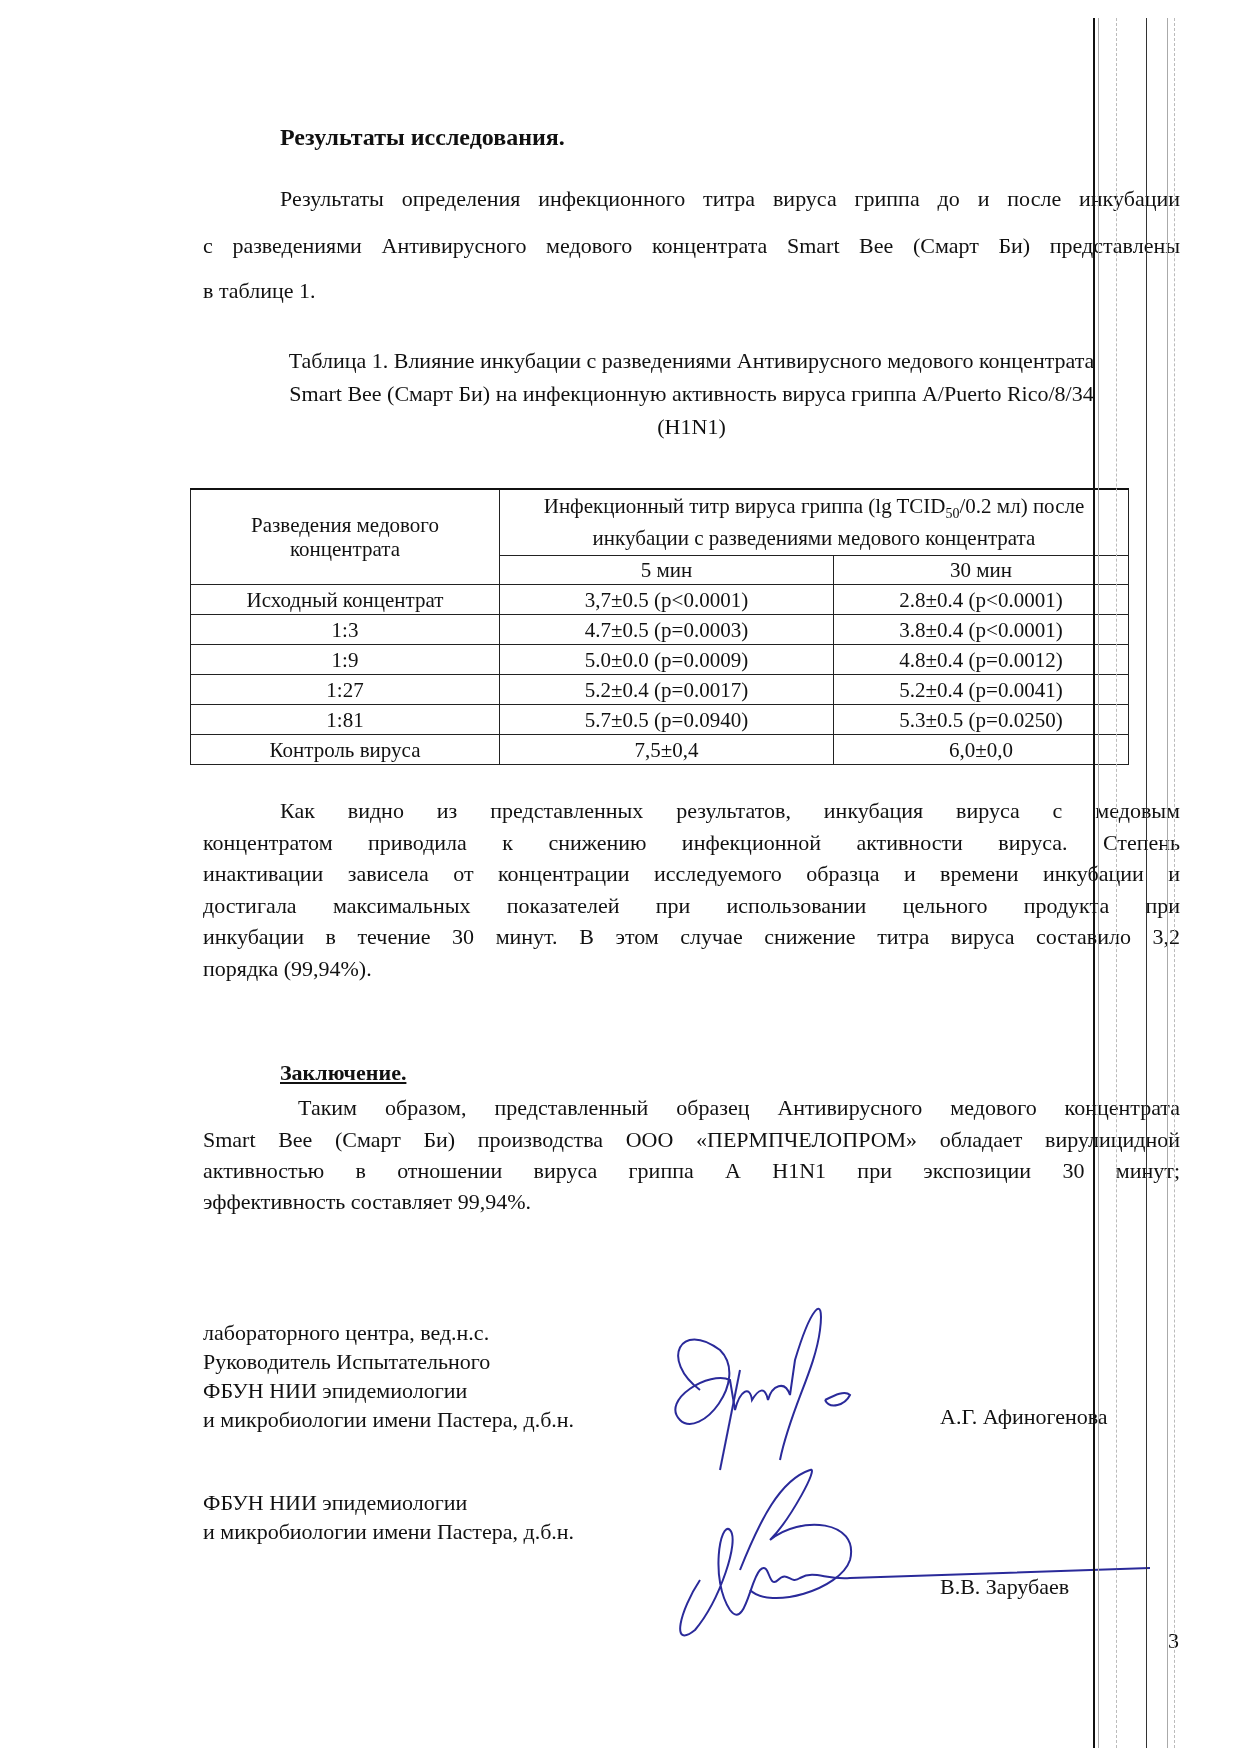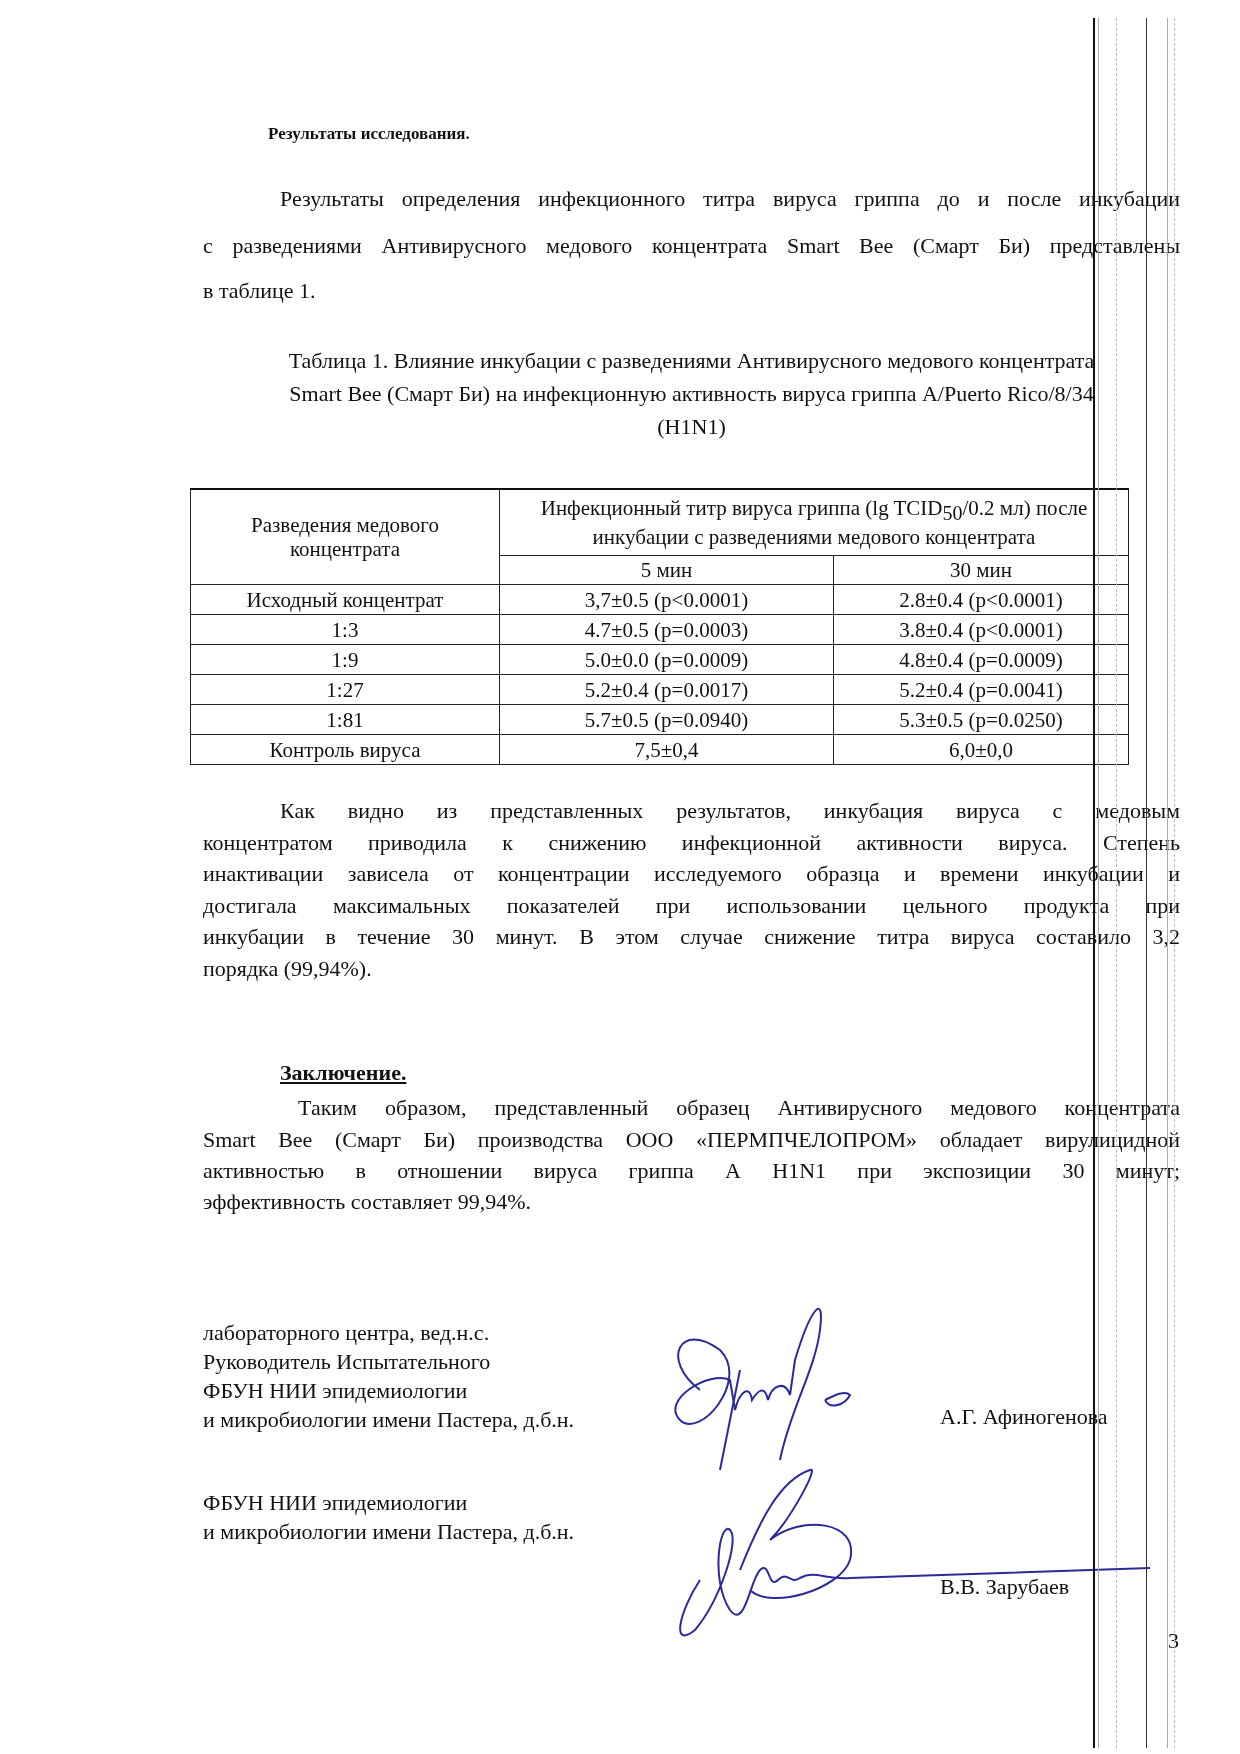--- a/index.html
+++ b/index.html
@@ -1,19 +1,19 @@
 <!DOCTYPE html>
 <html><head>
 <meta charset="utf-8">
 <style>
   html, body { margin:0; padding:0; background:#ffffff; }
   body { width:1240px; height:1754px; position:relative; overflow:hidden;
          font-family:"Liberation Serif", "DejaVu Serif", serif; color:#111; }
   .abs { position:absolute; }
-  .h-results { left:268px; top:124px; font-weight:bold; font-size:17px; }
+  .h-results { left:280px; top:124px; font-weight:bold; font-size:24px; }
   .para { left:203px; width:977px; font-size:22px; line-height:26px; }
   .justify { text-align:justify; text-align-last:justify; }
   .caption { left:203px; width:977px; text-align:center; font-size:22px; line-height:33px; }
   table.data { position:absolute; left:190px; top:488px; width:939px; border-collapse:collapse;
                font-size:21px; line-height:24px; }
   table.data td { border:1.5px solid #222; text-align:center; padding:1px 4px; }
   table.data tr.body td { height:27px; }
   table.data .border-top-thick { border-top:2.5px solid #111; }
   .conclusion-h { left:280px; top:1060px; font-weight:bold; font-size:22px; text-decoration:underline; }
   .sig-block { left:203px; font-size:22px; line-height:29px; white-space:nowrap; }
@@ -36,41 +36,41 @@
 
 <div class="abs caption" style="top:344px;">Таблица 1. Влияние инкубации с разведениями Антивирусного медового концентрата</div>
 <div class="abs caption" style="top:377px;">Smart Bee (Смарт Би) на инфекционную активность вируса гриппа A/Puerto Rico/8/34</div>
 <div class="abs caption" style="top:410px;">(H1N1)</div>
 
 <table class="data">
   <tbody>
       <tr>
     <td class="border-top-thick" rowspan="2" style="width:300px; height:92px;">Разведения медового концентрата</td>
     <td class="border-top-thick" colspan="2" style="height:62px;">
-      <span>Инфекционный титр вируса гриппа (lg TCID</span><sub style="font-size:20px;">50</sub><span>/0.2 мл) после инкубации с разведениями медового концентрата</span>
+      <span>Инфекционный титр вируса гриппа (lg TCID</span><sub style="font-size:14px;">50</sub><span>/0.2 мл) после инкубации с разведениями медового концентрата</span>
     </td>
   </tr>
   <tr>
     <td style="height:26px; width:325px;">5 мин</td>
     <td style="height:26px;">30 мин</td>
   </tr>
   <tr class="body">
     <td>Исходный концентрат</td>
     <td>3,7±0.5 (p&lt;0.0001)</td>
     <td>2.8±0.4 (p&lt;0.0001)</td>
   </tr>
   <tr class="body">
     <td>1:3</td>
     <td>4.7±0.5 (p=0.0003)</td>
     <td>3.8±0.4 (p&lt;0.0001)</td>
   </tr>
   <tr class="body">
     <td>1:9</td>
     <td>5.0±0.0 (p=0.0009)</td>
-    <td>4.8±0.4 (p=0.0009)</td>
+    <td>4.8±0.4 (p=0.0012)</td>
   </tr>
   <tr class="body">
     <td>1:27</td>
     <td>5.2±0.4 (p=0.0017)</td>
     <td>5.2±0.4 (p=0.0041)</td>
   </tr>
   <tr class="body">
     <td>1:81</td>
     <td>5.7±0.5 (p=0.0940)</td>
     <td>5.3±0.5 (p=0.0250)</td>

